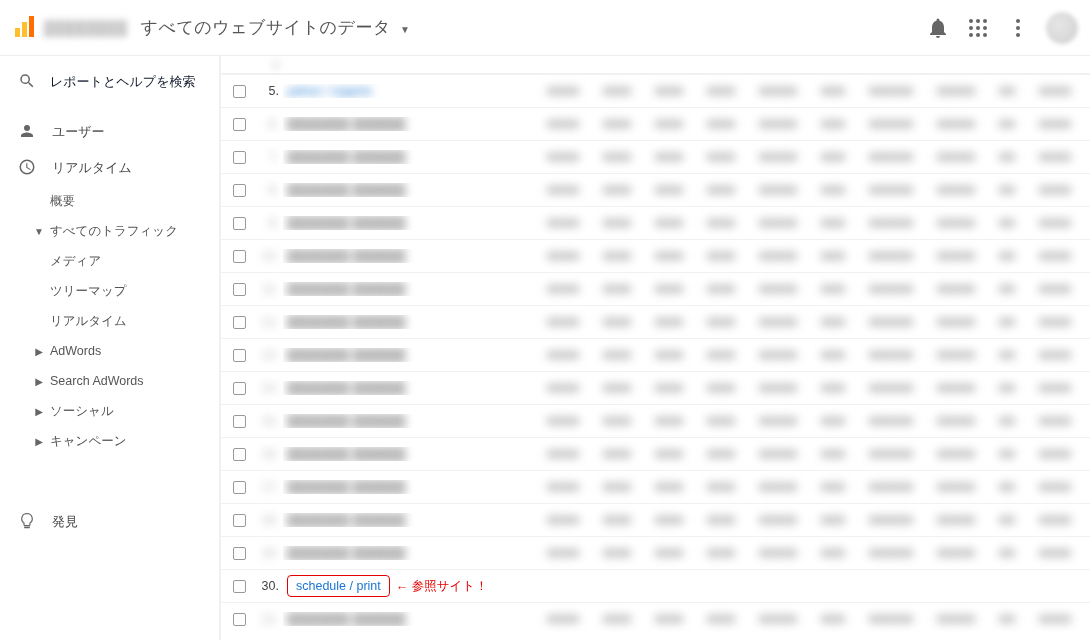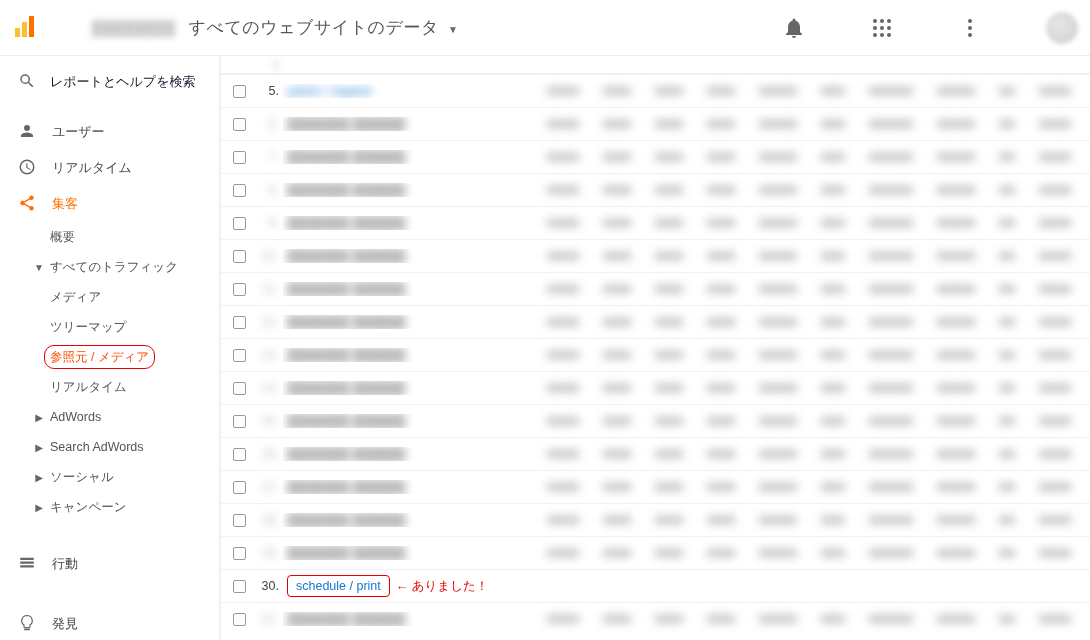--- a/index.html
+++ b/index.html
@@ -16,21 +16,20 @@
   
   .topbar {
     position: absolute;
     top: 0; left: 0; right: 0;
     height: 56px;
     display: flex;
     align-items: center;
     padding: 0 12px 0 8px;
     background: #fff;
     border-bottom: 1px solid #eceff1;
-    gap: 48px;
   }
   .ga-logo {
     width: 24px; height: 24px;
     margin: 0 8px 0 4px;
   }
   .property-title {
     font-size: 17px;
     color: #555;
     letter-spacing: .5px;
   }
@@ -277,60 +276,47 @@
             <path d="M12 12a4 4 0 1 0-4-4 4 4 0 0 0 4 4zm0 2c-2.67 0-8 1.34-8 4v2h16v-2c0-2.66-5.33-4-8-4z"></path>
           </svg></span>
       <span>ユーザー</span>
     </div>
     <div class="nav-item section-head">
       <span><svg viewBox="0 0 24 24">
             <path d="M12 2a10 10 0 1 0 10 10A10 10 0 0 0 12 2zm0 18a8 8 0 1 1 8-8 8 8 0 0 1-8 8zm.5-13H11v6l5.25 3.15.75-1.23-4.5-2.67z"></path>
           </svg></span>
       <span>リアルタイム</span>
     </div>
-    <div class="nav-item section-head active-main">
-      <span><svg viewBox="0 0 24 24">
-            <path d="M18 16.08a2.91 2.91 0 0 0-1.94.74L8.91 12.7a3.27 3.27 0 0 0 0-1.4l7.05-4.11A3 3 0 1 0 15 5a3.27 3.27 0 0 0 .09.7L8.04 9.81a3 3 0 1 0 0 4.38l7.12 4.16a2.82 2.82 0 0 0-.08.65A2.92 2.92 0 1 0 18 16.08z"></path>
-          </svg></span>
-      <span>集客</span>
-    </div>
 
     <div class="nav-sub">概要</div>
     <div class="nav-sub with-arrow expanded">
       <span class="arrow">▼</span>
       <span>すべてのトラフィック</span>
     </div>
     <div class="nav-sub">メディア</div>
     <div class="nav-sub">ツリーマップ</div>
-    <div class="nav-sub active">参照元 / メディア</div>
     <div class="nav-sub">リアルタイム</div>
     <div class="nav-sub with-arrow">
       <span class="arrow">▶</span>
       <span>AdWords</span>
     </div>
     <div class="nav-sub with-arrow">
       <span class="arrow">▶</span>
       <span>Search AdWords</span>
     </div>
     <div class="nav-sub with-arrow">
       <span class="arrow">▶</span>
       <span>ソーシャル</span>
     </div>
     <div class="nav-sub with-arrow">
       <span class="arrow">▶</span>
       <span>キャンペーン</span>
     </div>
 
     <div class="divider-gap"></div>
-    <div class="nav-item section-head">
-      <span><svg viewBox="0 0 24 24">
-            <path d="M3 5h18v3H3V5zm0 5h18v3H3v-3zm0 5h18v3H3v-3z"></path>
-          </svg></span>
-      <span>行動</span>
-    </div>
     <div class="divider-gap"></div>
     <div class="nav-item section-head">
       <span><svg viewBox="0 0 24 24">
             <path d="M9 21h6v-1H9v1zm3-19a7 7 0 0 0-4 12.74V17a1 1 0 0 0 1 1h6a1 1 0 0 0 1-1v-2.26A7 7 0 0 0 12 2z" fill="none" stroke="#666" stroke-width="1.6"></path>
           </svg></span>
       <span>発見</span>
     </div>
   </div>
 </div>
 
@@ -626,21 +612,21 @@
           <span class="datablock" style="width:40px"></span>
           <span class="datablock" style="width:18px"></span>
           <span class="datablock" style="width:34px"></span>
         </div>
       </div>
       <div class="row highlight">
         <div class="cell-cb">
           <span class="cb"></span>
         </div>
         <div class="cell-idx">30.</div>
-        <div class="cell-source"><span class="link-border"><span class="link">schedule / print</span></span><span class="annotation">← ありました！</span></div>
+        <div class="cell-source"><span class="link-border"><span class="link">schedule / print</span></span><span class="annotation">← 参照サイト！</span></div>
         <div class="cell-datablur"></div>
       </div>
       <div class="row">
         <div class="cell-cb">
           <span class="cb"></span>
         </div>
         <div class="cell-idx"><span class="blur-txt">21.</span></div>
         <div class="cell-source"><span class="blur-txt">███████ ██████</span></div>
         <div class="cell-datablur">
           <span class="datablock" style="width:34px"></span>

